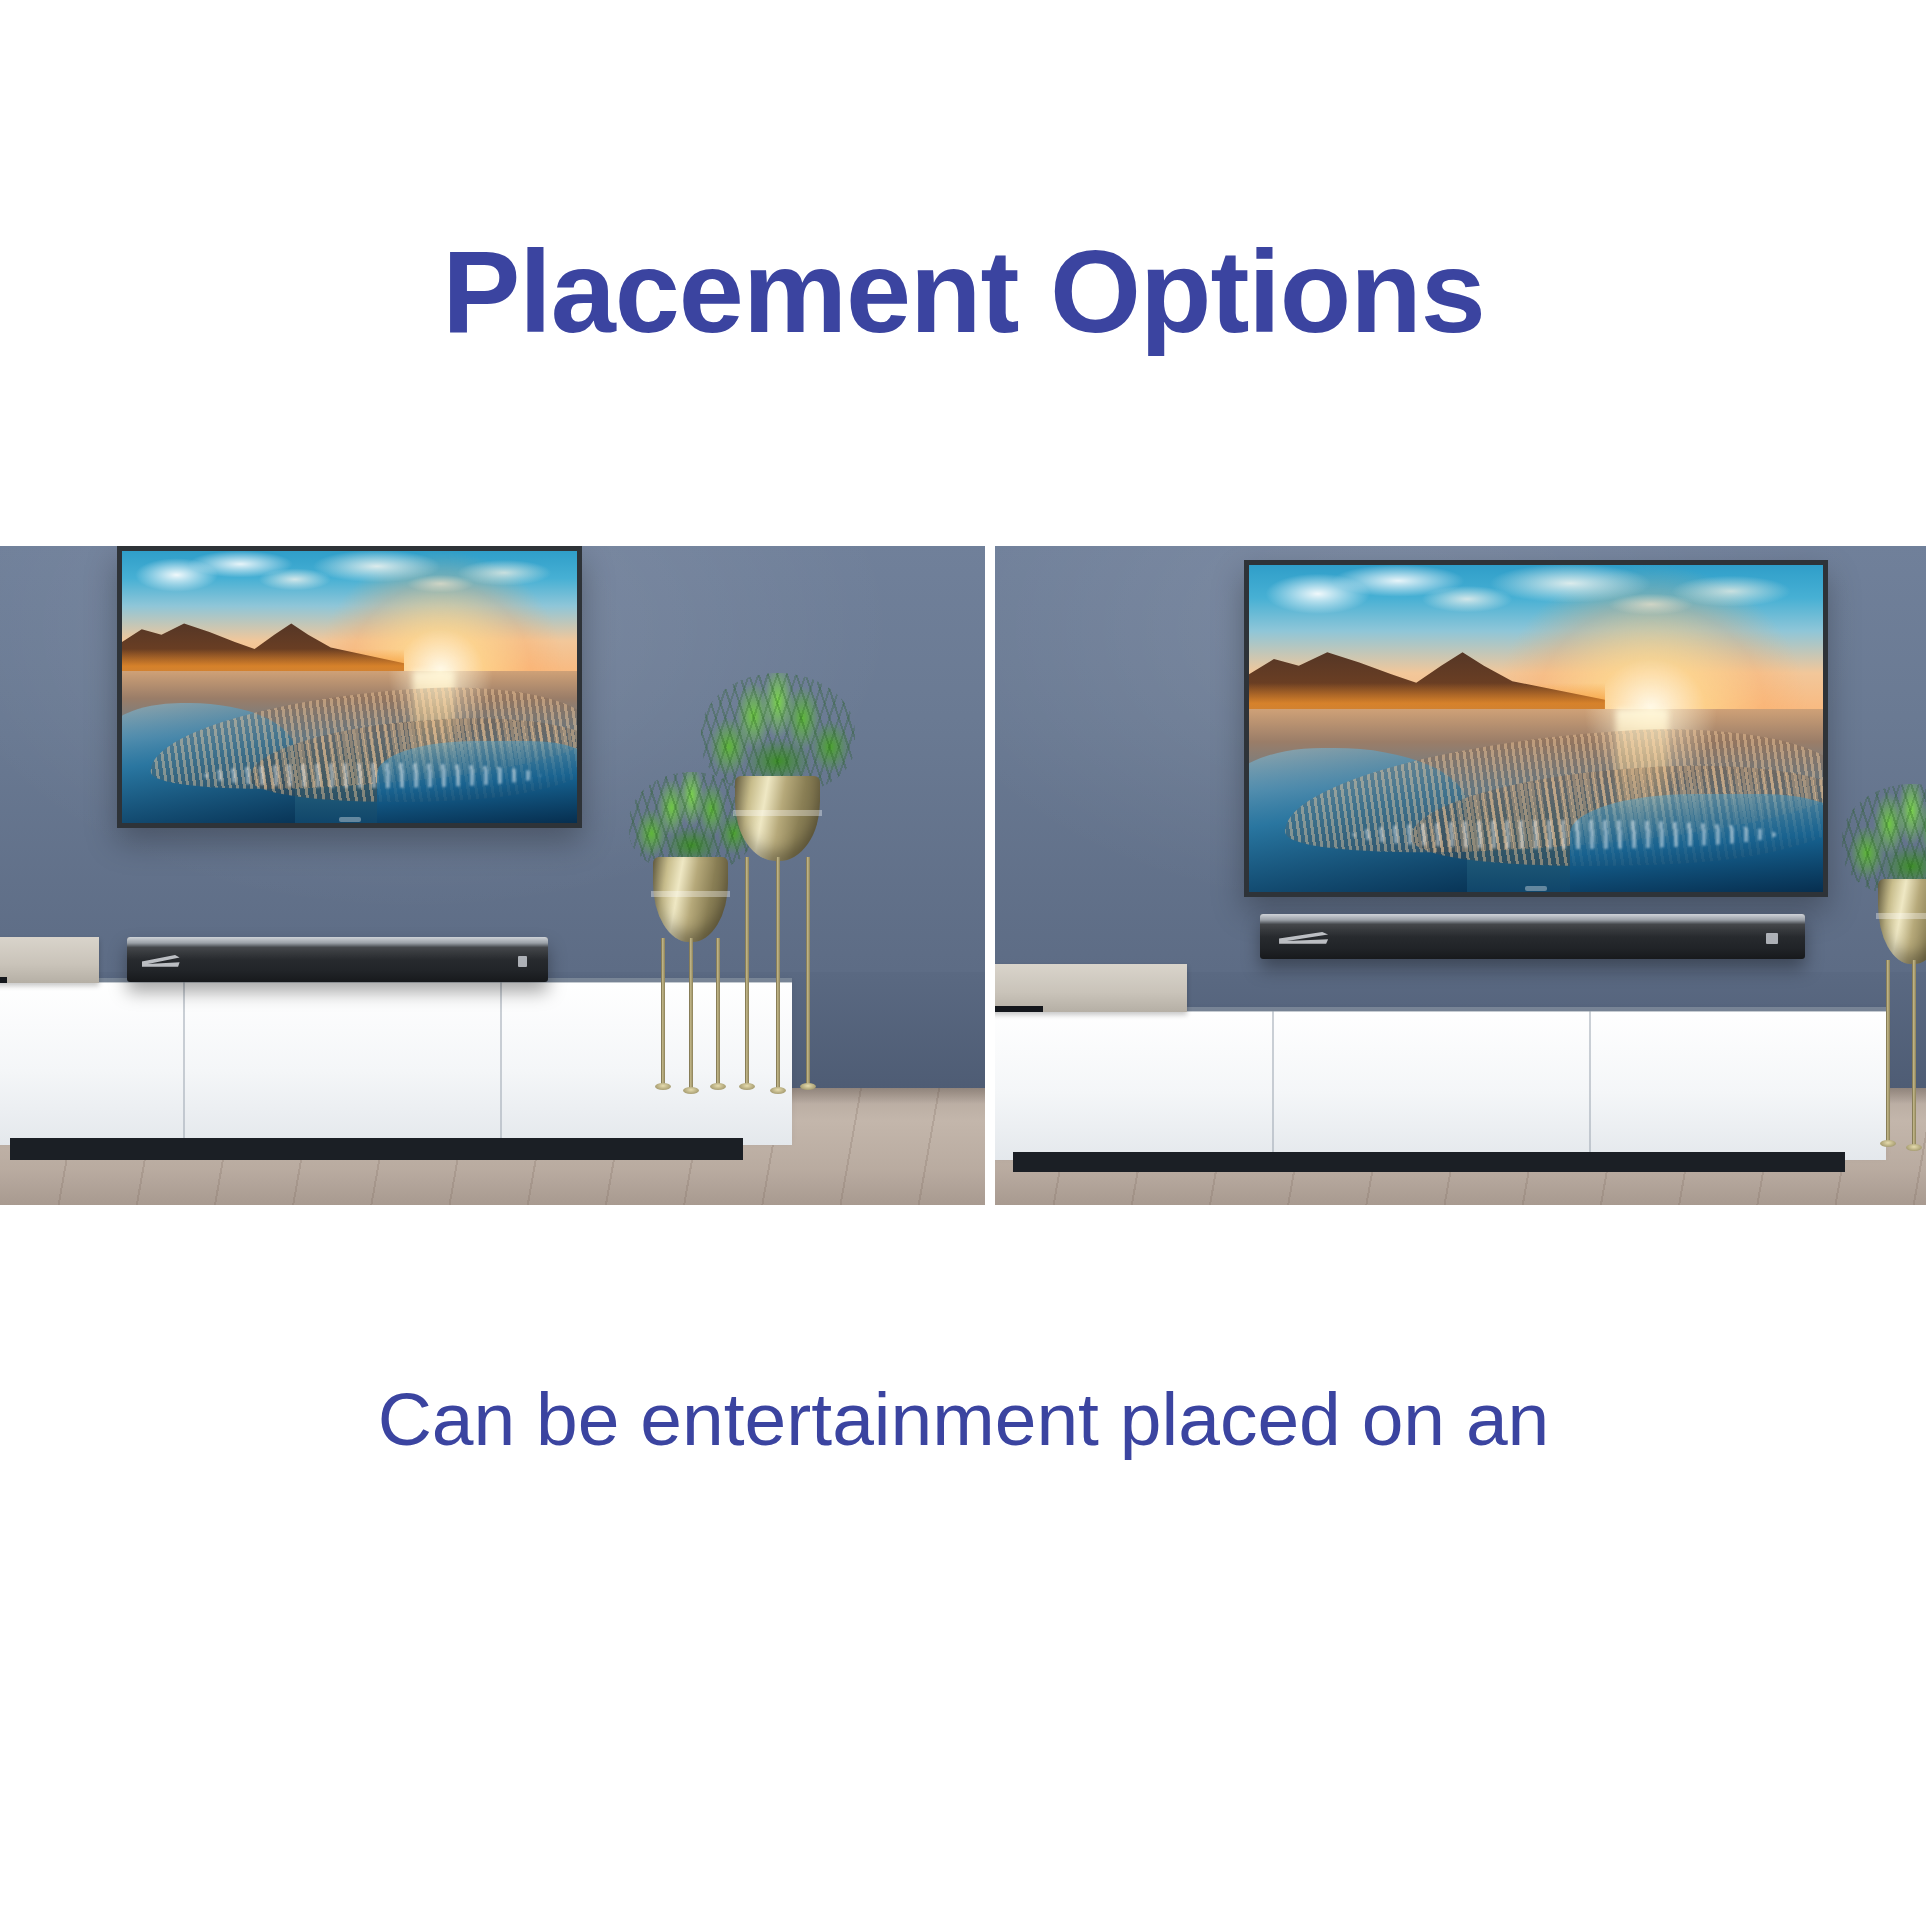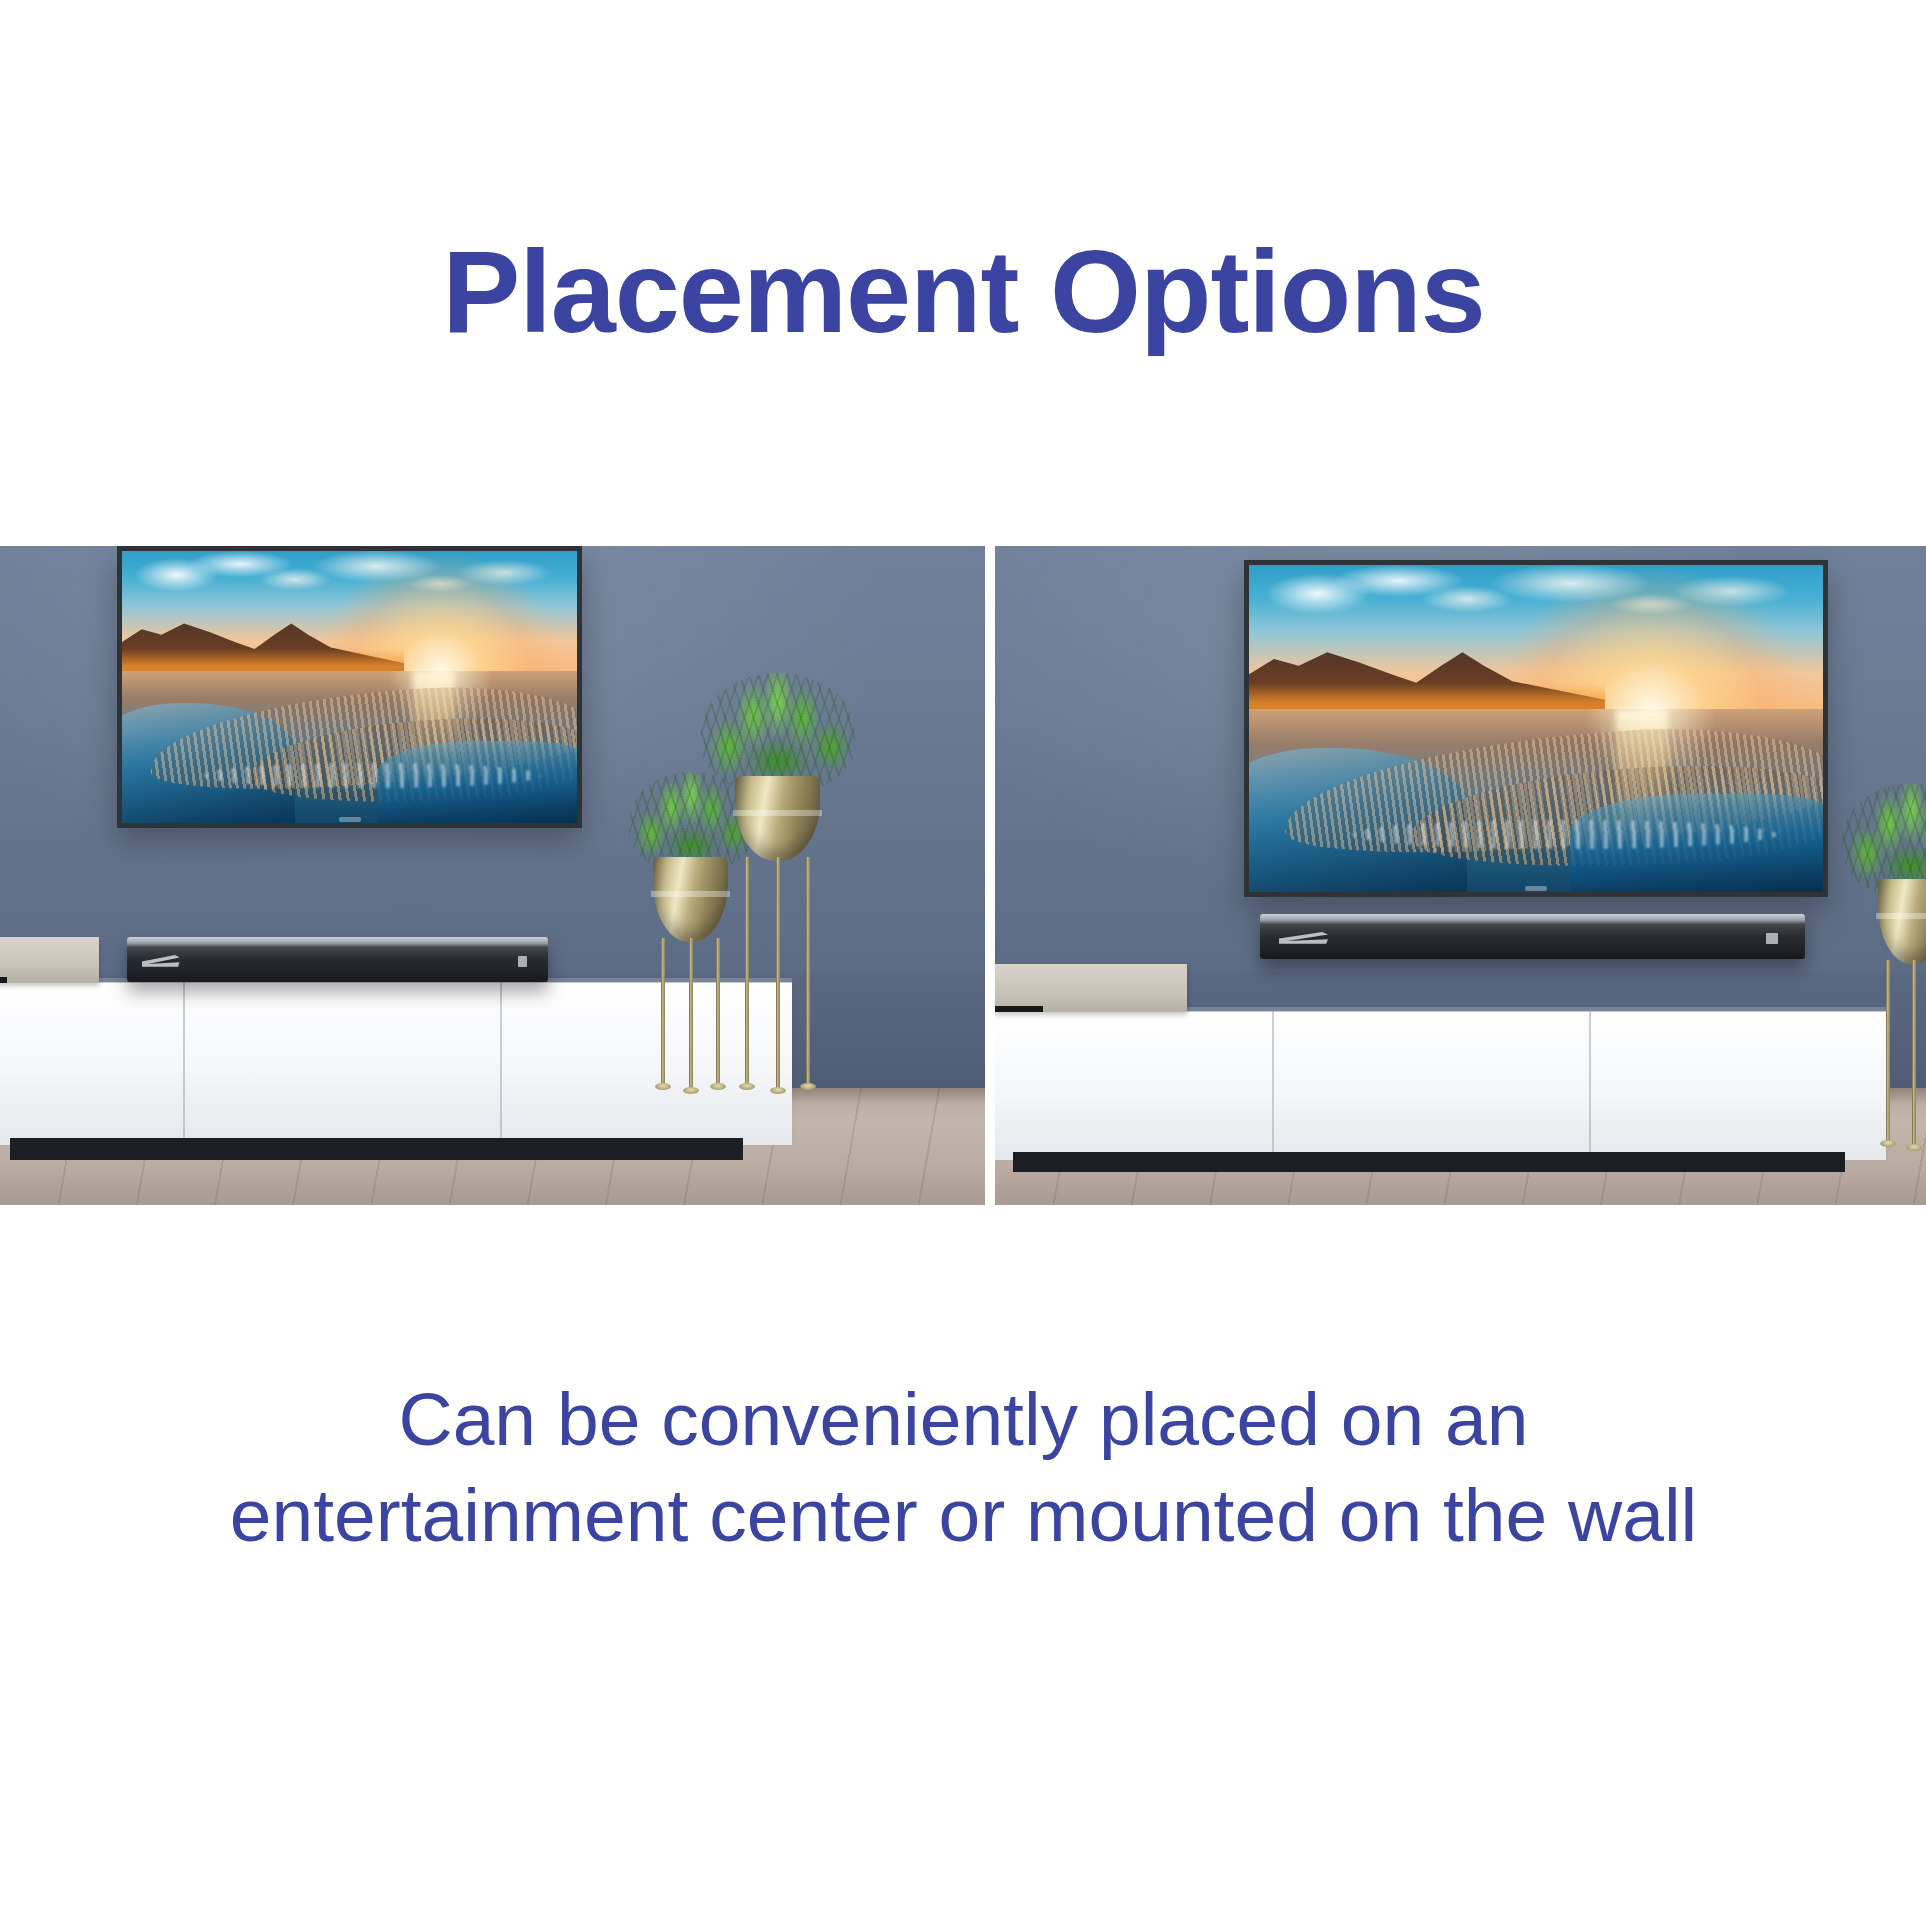--- a/index.html
+++ b/index.html
@@ -435,16 +435,15 @@
       <div class="leg" style="left:34px; top:81px; height:188px;"></div>
 
       <div class="foot" style="left:2px;  top:261px;"></div>
       <div class="foot" style="left:28px; top:265px;"></div>
     </div>
 
   </div>
 </div>
 
 <div class="caption">
-  <span class="line">Can be conveniently placed on an</span>
-  <span class="line">entertainment center or mounted on the wall</span>
+  <span class="line">Can be entertainment placed on an</span>
 </div>
 
 
 </body></html>

